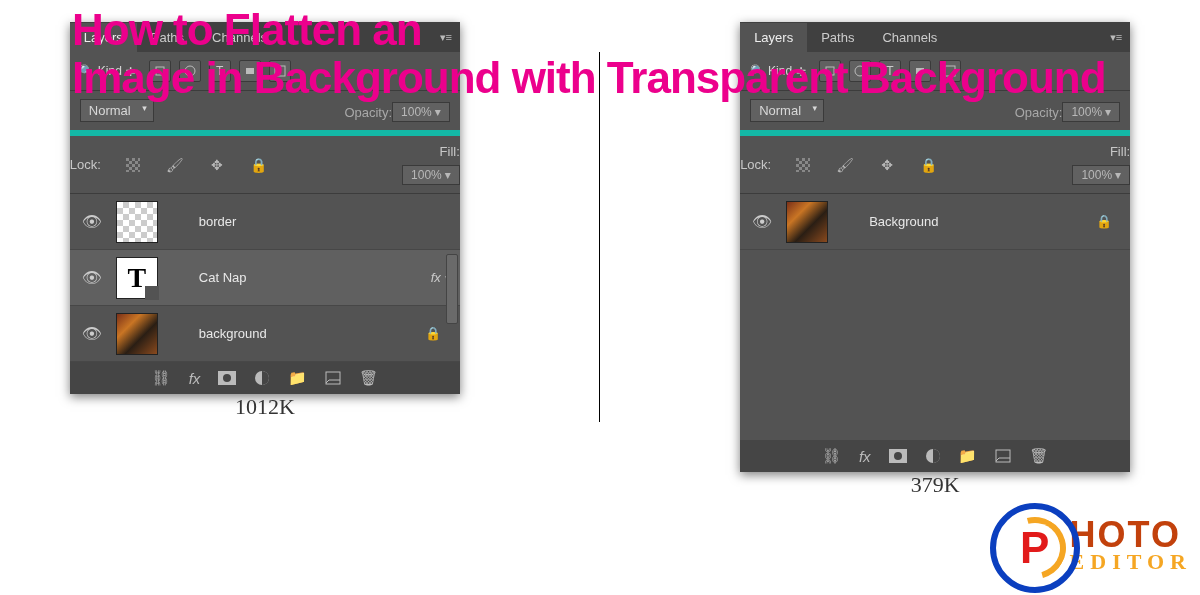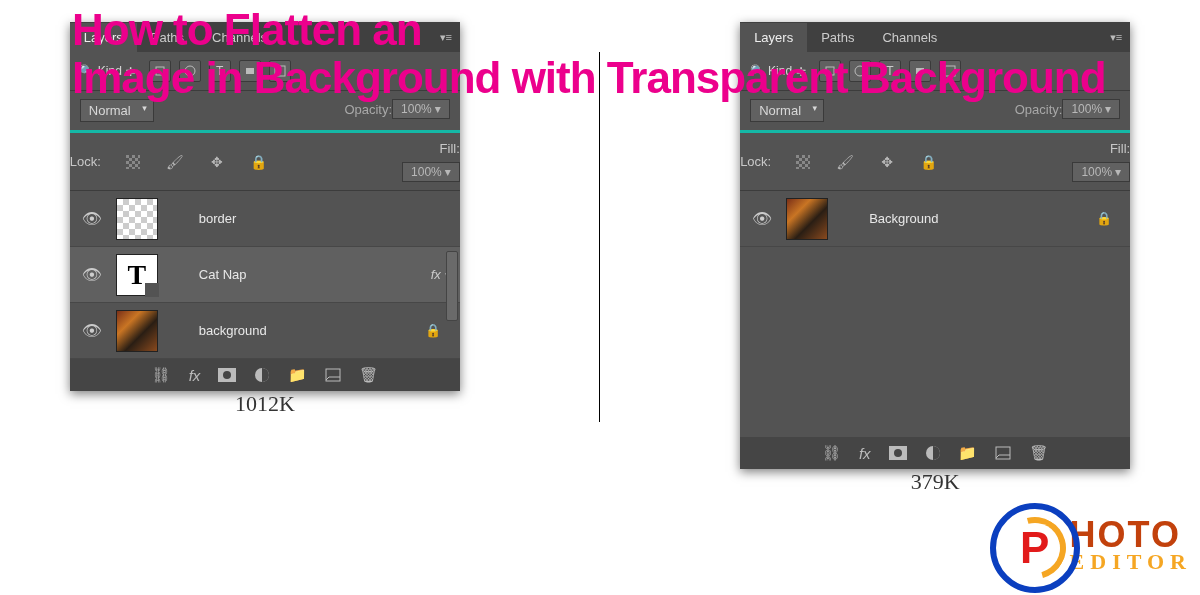--- a/index.html
+++ b/index.html
@@ -16,21 +16,21 @@
     .tabs-row { display: flex; align-items: center; background: #404040; height: 30px; }
     .tab { padding: 7px 14px; color: #ccc; font-size: 13px; cursor: pointer; }
     .tab.active { background: #535353; color: #eee; }
     .tabs-flyout { margin-left: auto; padding: 0 8px; color: #bbb; font-size: 11px; cursor: pointer; }
     
     .filter-row { display: flex; align-items: center; padding: 8px 10px; gap: 8px; border-bottom: 1px solid #3c3c3c; }
     .kind-search { display: flex; align-items: center; gap: 3px; color: #d8d8d8; font-size: 12px; }
     .filter-icons { display: flex; gap: 8px; margin-left: 4px; }
     .f-icon { width: 22px; height: 22px; background: #616161; border: 1px solid #3a3a3a; border-radius: 2px; display: flex; align-items: center; justify-content: center; color: #ccc; font-size: 12px; }
     
-    .mode-row { display: flex; align-items: flex-start; padding: 8px 10px; border-bottom: 3px solid #14b8a6; color: #a8a8a8; font-size: 13px; }
+    .mode-row { display: flex; align-items: flex-end; padding: 8px 10px; border-bottom: 6px solid #14b8a6; color: #a8a8a8; font-size: 13px; }
     .blend-dd { background: #616161; border: 1px solid #3a3a3a; padding: 3px 22px 3px 8px; color: #d8d8d8; position: relative; }
     .blend-dd::after { content: '▾'; position: absolute; right: 6px; font-size: 9px; }
     .opacity-group { margin-left: auto; display: flex; align-items: center; gap: 0; }
     .pct-box { background: #616161; border: 1px solid #3a3a3a; padding: 2px 8px; color: #b8b8b8; font-size: 12px; display: flex; align-items: center; gap: 3px; }
     
     .lock-row { display: flex; align-items: center; padding: 8px 0; border-bottom: 1px solid #3c3c3c; color: #c8c8c8; font-size: 13px; gap: 22px; }
     .lock-icon-btn { width: 20px; height: 18px; display: flex; align-items: center; justify-content: center; color: #b8b8b8; font-size: 14px; }
     .fill-group { margin-left: auto; display: flex; align-items: flex-end; gap: 6px; flex-direction: column; }
     
     .layers-list { flex: 1; background: #535353; overflow: hidden; position: relative; }

